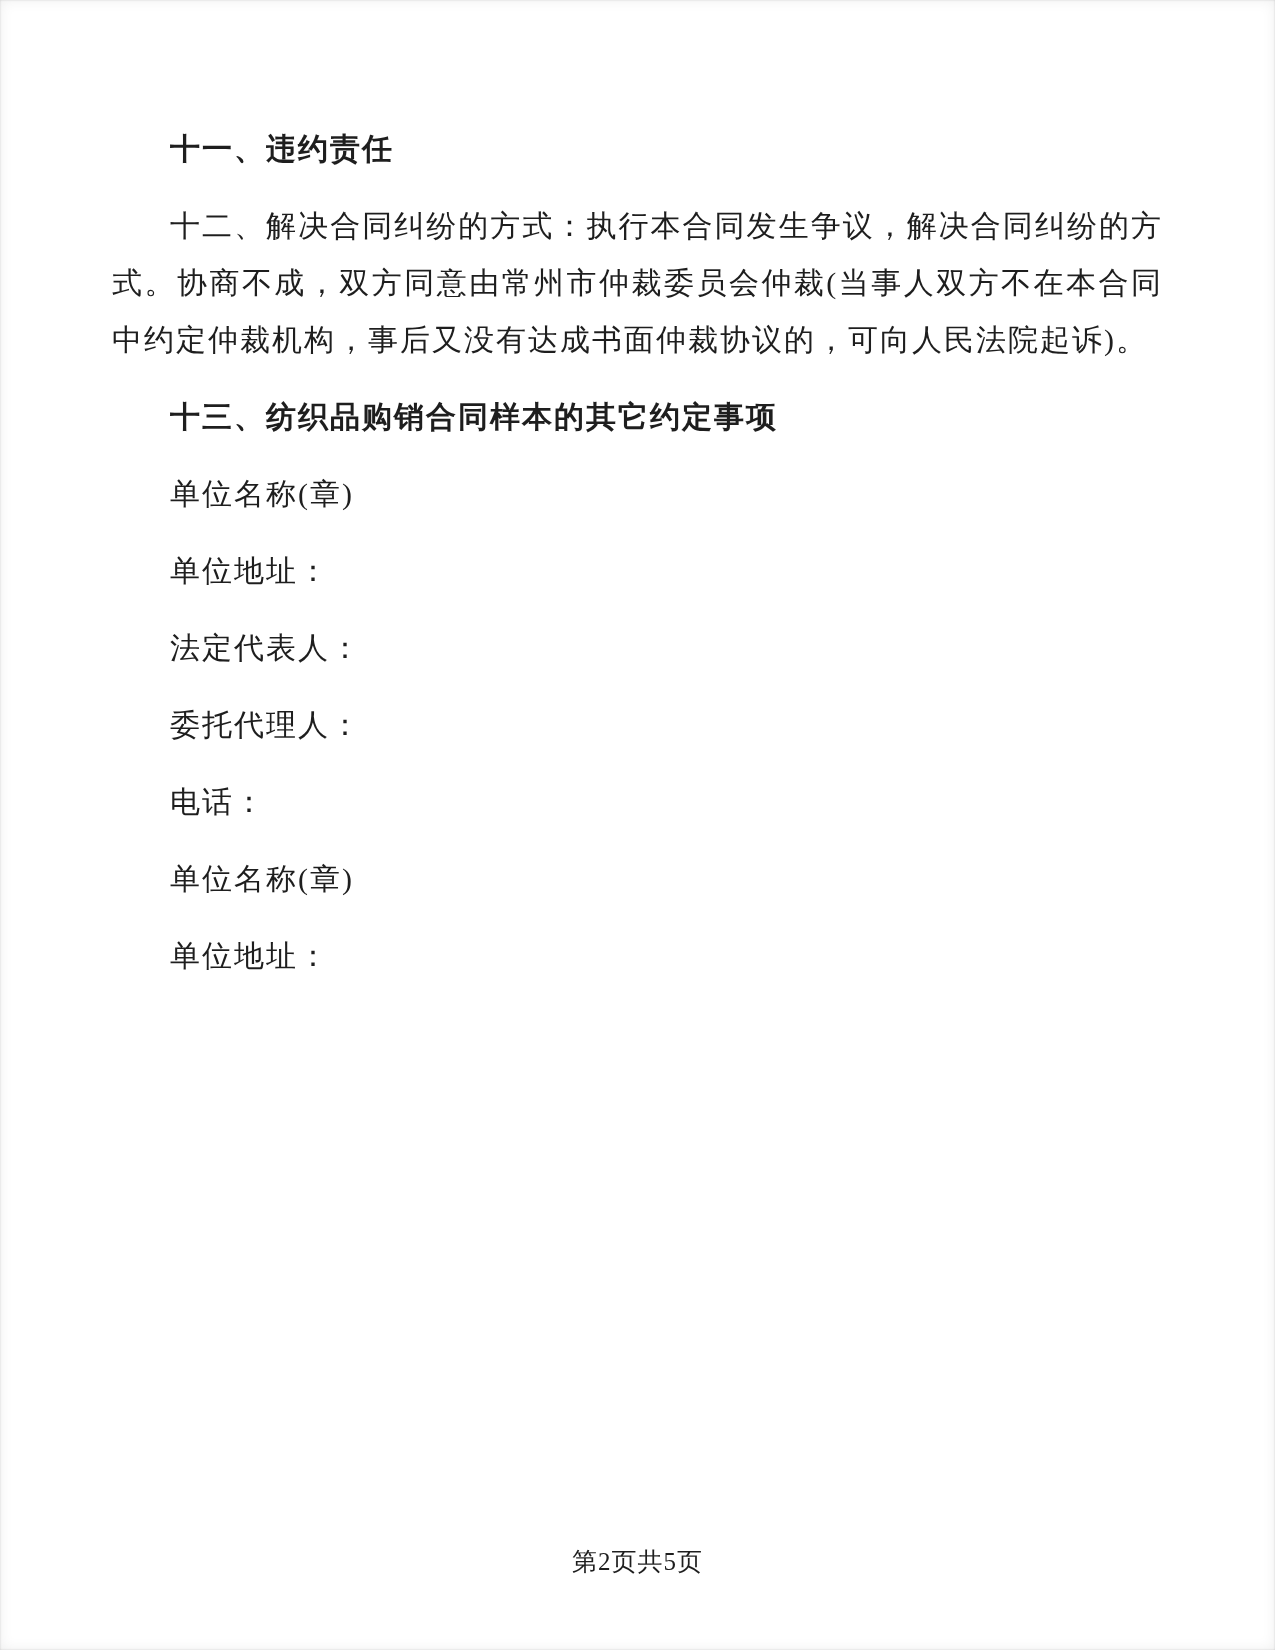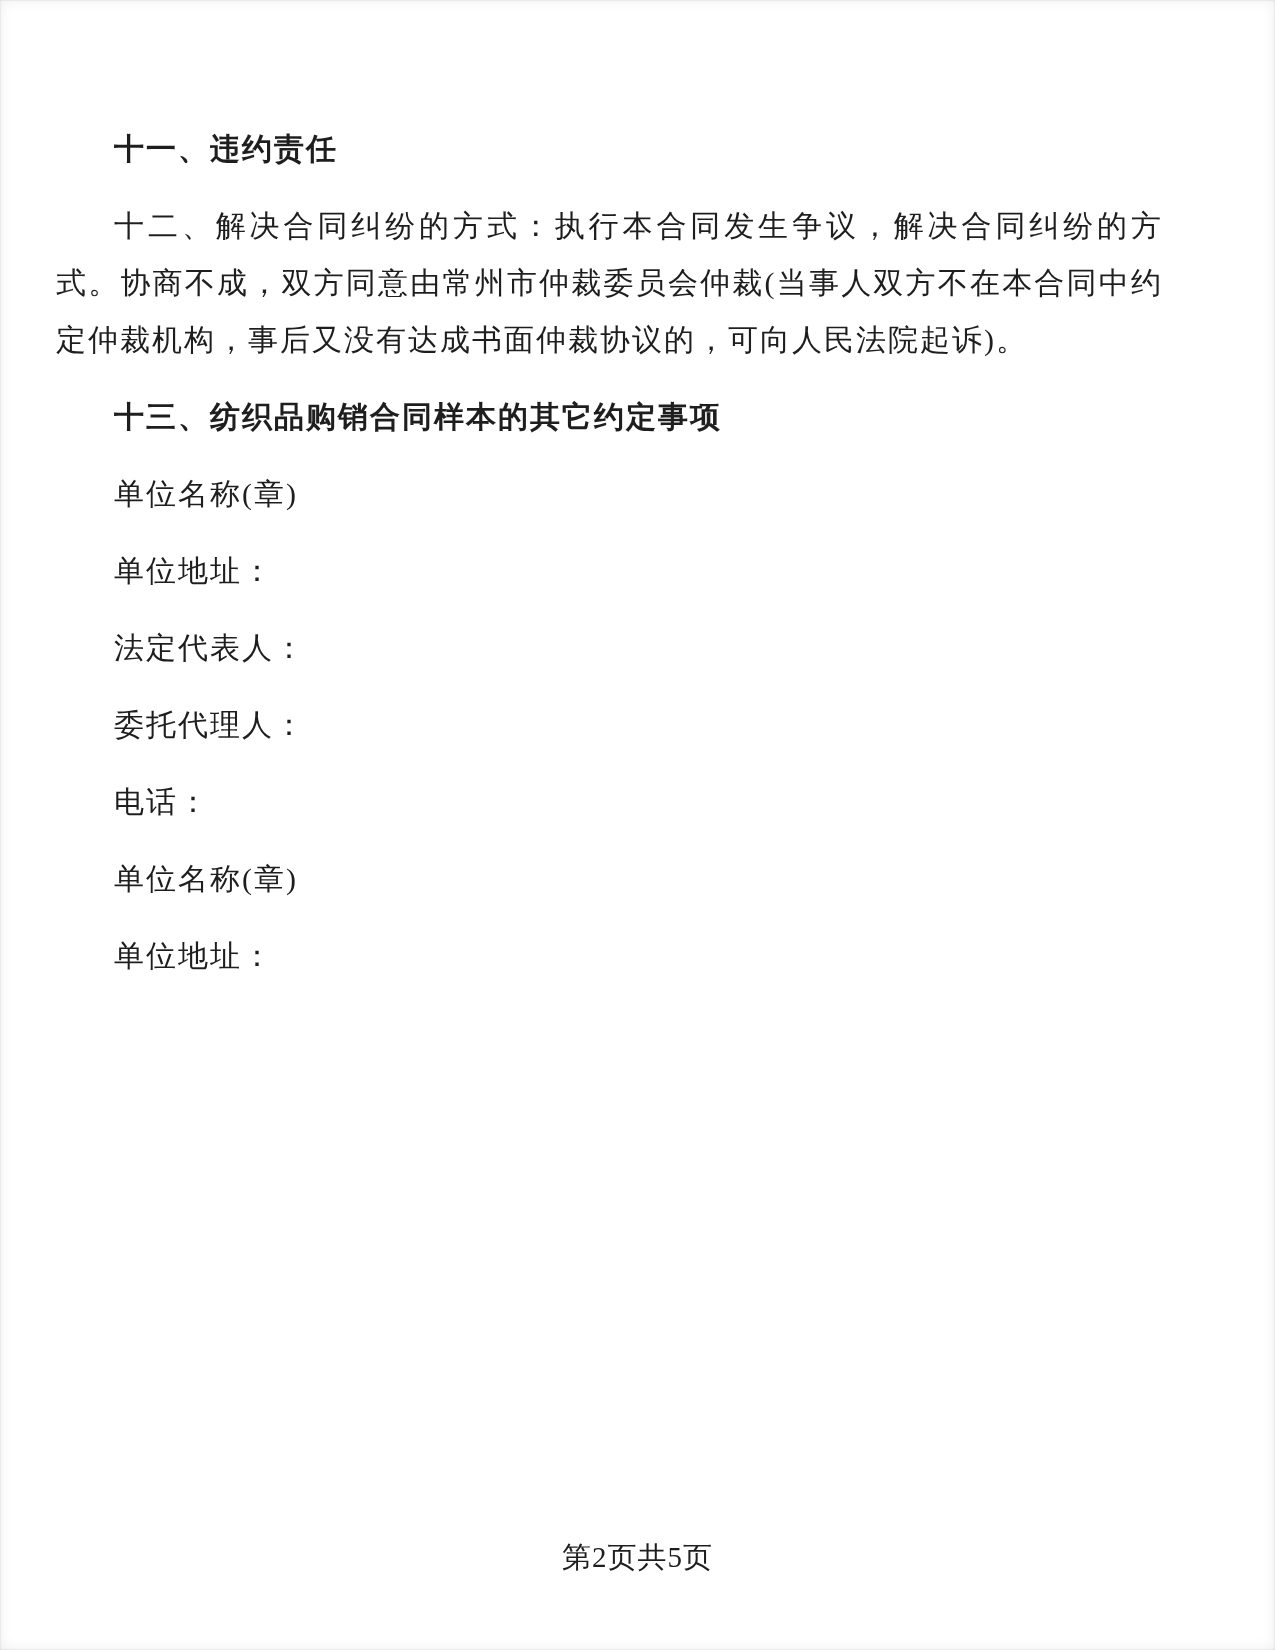--- a/index.html
+++ b/index.html
@@ -7,21 +7,21 @@
     padding: 0;
     background: #ffffff;
   }
   .page {
     position: relative;
     width: 1275px;
     height: 1650px;
     margin: 0 auto;
     background: #ffffff;
     box-sizing: border-box;
-    padding: 120px 112px 0 56px;
+    padding: 120px 112px 0 112px;
     box-shadow: inset 0 0 2px rgba(0,0,0,0.18), inset 0 0 14px rgba(0,0,0,0.07);
     font-family: "Liberation Serif", "DejaVu Serif", serif;
     color: #1e1e1e;
     overflow: hidden;
   }
   .block {
     font-size: 30px;
     line-height: 57px;
     letter-spacing: 2px;
     margin: 0 0 20px 0;
@@ -36,21 +36,21 @@
   }
   .field-line {
     text-indent: 58px;
   }
   .page-footer {
     position: absolute;
     left: 0;
     right: 0;
     bottom: 72px;
     text-align: center;
-    font-size: 29px;
+    font-size: 25px;
     letter-spacing: 1px;
     color: #1e1e1e;
   }
 </style>
 </head>
 <body>
 
 <div class="page">
 
   <div class="block heading">十一、违约责任</div>

